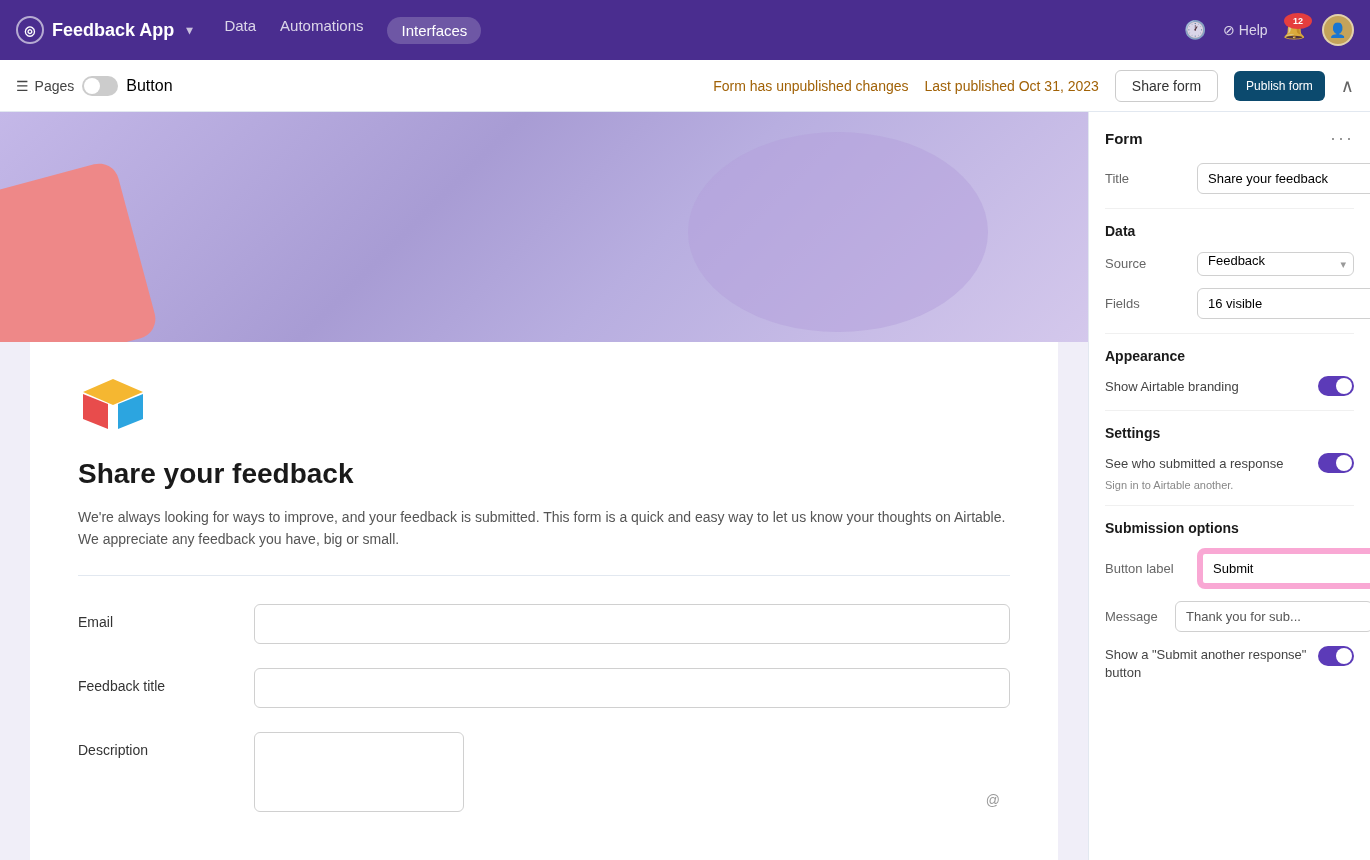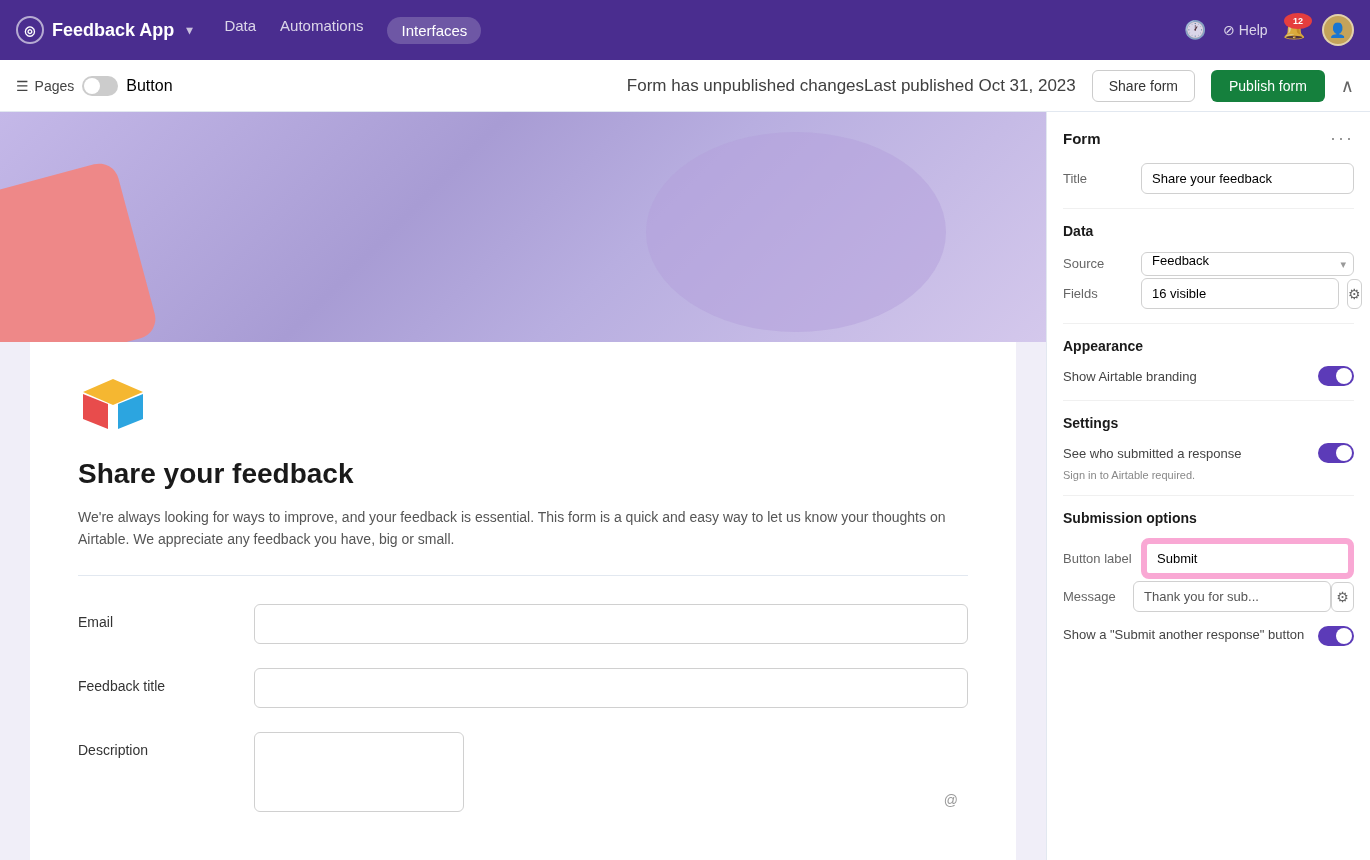--- a/index.html
+++ b/index.html
@@ -30,23 +30,23 @@
       display: flex; align-items: center;
       background: white; height: 52px;
       padding: 0 16px; border-bottom: 1px solid #e2e8f0;
       gap: 16px;
     }
     .toolbar-left { display: flex; align-items: center; gap: 8px; }
     .hamburger-btn { display: flex; align-items: center; gap: 6px; color: #444; font-size: 14px; cursor: pointer; background: none; border: none; }
     .toggle-preview { display: flex; align-items: center; gap: 8px; }
     .toggle-switch { width: 36px; height: 20px; background: #ccc; border-radius: 10px; position: relative; cursor: pointer; }
     .toggle-switch .knob { width: 16px; height: 16px; background: white; border-radius: 50%; position: absolute; top: 2px; left: 2px; transition: left 0.2s; }
-    .toolbar-status { margin-left: auto; display: flex; align-items: center; color: #404040; font-size: 17px; }
+    .toolbar-status { margin-left: auto; display: flex; align-items: center; gap: 16px; color: #a16207; font-size: 14px; }
     .share-form-btn { background: none; border: 1px solid #ccc; padding: 7px 16px; border-radius: 6px; font-size: 14px; cursor: pointer; color: #333; }
-    .publish-btn { background: #15803d; color: white; border: none; padding: 8px 18px; border-radius: 6px; font-size: 14px; cursor: pointer; font-weight: 500; }
+    .publish-btn { background: #0c4a6e; color: white; border: none; padding: 8px 12px; border-radius: 6px; font-size: 12px; cursor: pointer; font-weight: 500; }
     .collapse-btn { background: none; border: none; font-size: 18px; cursor: pointer; color: #666; }
 
     
     .main-layout { display: flex; height: calc(860px - 60px - 52px); }
 
     
     .form-canvas { flex: 1; overflow-y: auto; background: #f0eef8; padding: 0; }
     .form-header-bg {
       height: 230px;
       background: linear-gradient(135deg, #c4b8e8 0%, #a89cd4 40%, #b8aee0 60%, #d4c8ec 100%);
@@ -75,26 +75,26 @@
     .form-divider { border: none; border-top: 1px solid #e2e8f0; margin-bottom: 28px; }
 
     .form-field-row { display: flex; align-items: flex-start; margin-bottom: 24px; gap: 16px; }
     .form-field-label { width: 160px; font-size: 14px; color: #333; padding-top: 10px; flex-shrink: 0; }
     .form-field-input { flex: 1; height: 40px; border: 1px solid #d0d0d0; border-radius: 6px; padding: 0 12px; font-size: 14px; outline: none; }
     .form-field-textarea { flex: 1; height: 80px; border: 1px solid #d0d0d0; border-radius: 6px; padding: 10px 12px; font-size: 14px; outline: none; resize: none; position: relative; }
     .textarea-wrapper { flex: 1; position: relative; }
     .textarea-at { position: absolute; bottom: 8px; right: 10px; color: #999; font-size: 14px; }
 
     
-    .right-panel { width: 324px; background: white; border-left: 1px solid #e2e8f0; overflow-y: auto; padding: 16px; flex-shrink: 0; }
+    .right-panel { width: 282px; background: white; border-left: 1px solid #e2e8f0; overflow-y: auto; padding: 16px; flex-shrink: 0; }
     .panel-section-header { display: flex; align-items: center; justify-content: space-between; margin-bottom: 14px; }
     .panel-section-title { font-size: 15px; font-weight: 600; color: #1a1a1a; }
     .panel-more-btn { background: none; border: none; font-size: 18px; cursor: pointer; color: #888; letter-spacing: 2px; }
 
-    .panel-row { display: flex; align-items: center; margin-bottom: 2px; gap: 8px; }
+    .panel-row { display: flex; align-items: center; margin-bottom: 12px; gap: 22px; }
     .panel-label { font-size: 13px; color: #666; width: 70px; flex-shrink: 0; }
     .panel-input { flex: 1; border: 1px solid #d0d0d0; border-radius: 6px; padding: 7px 10px; font-size: 13px; }
     .panel-select-wrapper { flex: 1; position: relative; }
     .panel-select { width: 100%; border: 1px solid #d0d0d0; border-radius: 6px; padding: 0 28px 7px 10px; font-size: 13px; appearance: none; background: white; cursor: pointer; }
     .panel-select-arrow { position: absolute; right: 8px; top: 50%; transform: translateY(-50%); color: #999; font-size: 11px; pointer-events: none; }
     .panel-gear-btn { background: none; border: 1px solid #d0d0d0; border-radius: 6px; width: 30px; height: 30px; display: flex; align-items: center; justify-content: center; cursor: pointer; color: #666; font-size: 14px; }
 
     .panel-divider { border: none; border-top: 1px solid #f0f0f0; margin: 14px 0; }
 
     .panel-section-label { font-size: 14px; font-weight: 600; color: #1a1a1a; margin-bottom: 12px; }
@@ -174,21 +174,21 @@
         <svg width="70" height="60" viewBox="0 0 70 60">
 
           <polygon points="35,5 65,18 35,31 5,18" fill="#F5B731"></polygon>
 
           <polygon points="5,20 30,30 30,55 5,45" fill="#E84C4C"></polygon>
 
           <polygon points="40,30 65,20 65,45 40,55" fill="#2CA5E0"></polygon>
         </svg>
       </div>
       <h1 class="form-title">Share your feedback</h1>
-      <p class="form-desc">We're always looking for ways to improve, and your feedback is essential. This form is a quick and easy way to let us know your thoughts on Airtable. We appreciate any feedback you have, big or small.</p>
+      <p class="form-desc">We're always looking for ways to improve, and your feedback is submitted. This form is a quick and easy way to let us know your thoughts on Airtable. We appreciate any feedback you have, big or small.</p>
       <hr class="form-divider">
 
 
       <div class="form-field-row">
         <label class="form-field-label">Email</label>
         <input class="form-field-input" type="text" style="">
       </div>
 
       <div class="form-field-row">
         <label class="form-field-label">Feedback title</label>
@@ -250,21 +250,21 @@
 
     <hr class="panel-divider">
 
     <div class="panel-section-label">Settings</div>
     <div class="toggle-row">
       <span class="toggle-row-label">See who submitted a response</span>
       <div class="toggle-on">
         <div class="knob"></div>
       </div>
     </div>
-    <div class="toggle-row-sublabel">Sign in to Airtable required.</div>
+    <div class="toggle-row-sublabel">Sign in to Airtable another.</div>
 
     <hr class="panel-divider">
 
     <div class="panel-section-label">Submission options</div>
 
     <div class="panel-row">
       <span class="panel-label">Button label</span>
       <input class="panel-text-input" type="text" value="Submit" style="">
     </div>
 

